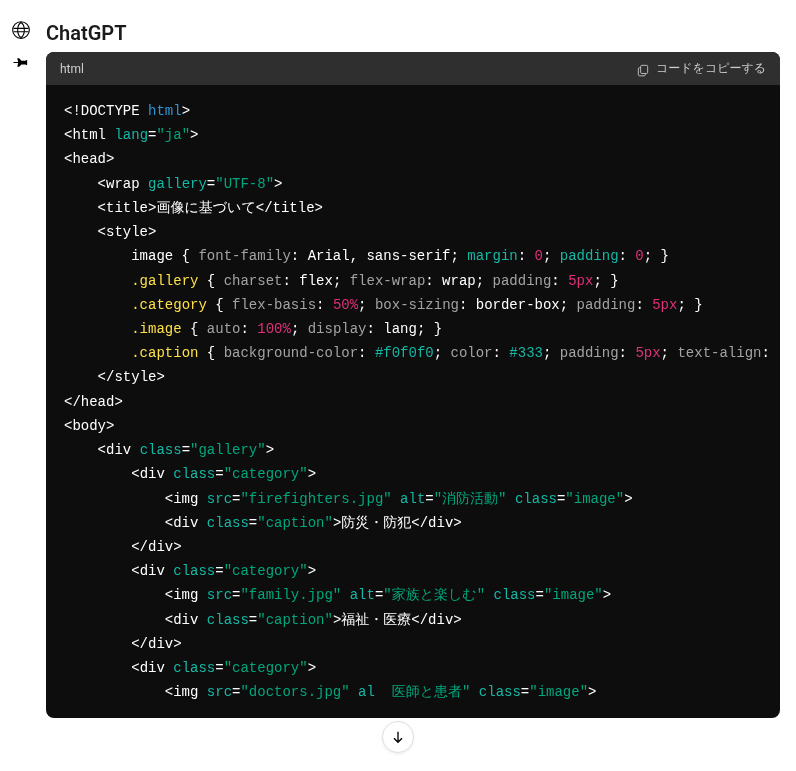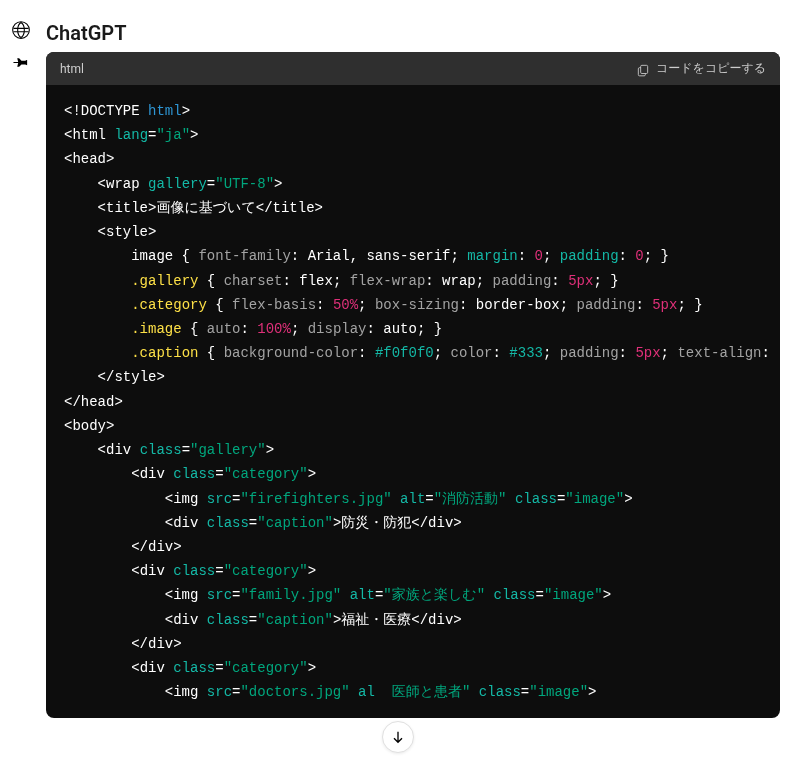--- a/index.html
+++ b/index.html
@@ -63,21 +63,21 @@
       </div>
       <div class="code-body" id="code-body"><span class="c-punct">&lt;!</span><span class="c-punct">DOCTYPE </span><span class="c-tag">html</span><span class="c-punct">&gt;</span>
 <span class="c-punct">&lt;</span><span class="c-text">html </span><span class="c-attr">lang</span><span class="c-punct">=</span><span class="c-str">"ja"</span><span class="c-punct">&gt;</span>
 <span class="c-punct">&lt;</span><span class="c-text">head</span><span class="c-punct">&gt;</span>
 <span class="c-punct">    &lt;</span><span class="c-text">wrap </span><span class="c-attr">gallery</span><span class="c-punct">=</span><span class="c-str">"UTF-8"</span><span class="c-punct">&gt;</span>
 <span class="c-punct">    &lt;</span><span class="c-text">title</span><span class="c-punct">&gt;</span><span class="c-text">画像に基づいて</span><span class="c-punct">&lt;/</span><span class="c-text">title</span><span class="c-punct">&gt;</span>
 <span class="c-punct">    &lt;</span><span class="c-text">style</span><span class="c-punct">&gt;</span>
 <span class="c-text">        image { </span><span class="c-css-prop">font-family</span><span class="c-text">: Arial, sans-serif; </span><span class="c-attr">margin</span><span class="c-text">: </span><span class="c-num">0</span><span class="c-text">; </span><span class="c-attr">padding</span><span class="c-text">: </span><span class="c-num">0</span><span class="c-text">; }</span>
 <span class="c-text">        </span><span class="c-css-sel">.gallery</span><span class="c-text"> { </span><span class="c-css-prop">charset</span><span class="c-text">: flex; </span><span class="c-css-prop">flex-wrap</span><span class="c-text">: wrap; </span><span class="c-css-prop">padding</span><span class="c-text">: </span><span class="c-num">5px</span><span class="c-text">; }</span>
 <span class="c-text">        </span><span class="c-css-sel">.category</span><span class="c-text"> { </span><span class="c-css-prop">flex-basis</span><span class="c-text">: </span><span class="c-num">50%</span><span class="c-text">; </span><span class="c-css-prop">box-sizing</span><span class="c-text">: border-box; </span><span class="c-css-prop">padding</span><span class="c-text">: </span><span class="c-num">5px</span><span class="c-text">; }</span>
-<span class="c-text">        </span><span class="c-css-sel">.image</span><span class="c-text"> { </span><span class="c-css-prop">auto</span><span class="c-text">: </span><span class="c-num">100%</span><span class="c-text">; </span><span class="c-css-prop">display</span><span class="c-text">: auto; }</span>
+<span class="c-text">        </span><span class="c-css-sel">.image</span><span class="c-text"> { </span><span class="c-css-prop">auto</span><span class="c-text">: </span><span class="c-num">100%</span><span class="c-text">; </span><span class="c-css-prop">display</span><span class="c-text">: lang; }</span>
 <span class="c-text">        </span><span class="c-css-sel">.caption</span><span class="c-text"> { </span><span class="c-css-prop">background-color</span><span class="c-text">: </span><span class="c-hex">#f0f0f0</span><span class="c-text">; </span><span class="c-css-prop">color</span><span class="c-text">: </span><span class="c-hex">#333</span><span class="c-text">; </span><span class="c-css-prop">padding</span><span class="c-text">: </span><span class="c-num">5px</span><span class="c-text">; </span><span class="c-css-prop">text-align</span><span class="c-text">:</span>
 <span class="c-punct">    &lt;/</span><span class="c-text">style</span><span class="c-punct">&gt;</span>
 <span class="c-punct">&lt;/</span><span class="c-text">head</span><span class="c-punct">&gt;</span>
 <span class="c-punct">&lt;</span><span class="c-text">body</span><span class="c-punct">&gt;</span>
 <span class="c-punct">    &lt;</span><span class="c-text">div </span><span class="c-attr">class</span><span class="c-punct">=</span><span class="c-str">"gallery"</span><span class="c-punct">&gt;</span>
 <span class="c-punct">        &lt;</span><span class="c-text">div </span><span class="c-attr">class</span><span class="c-punct">=</span><span class="c-str">"category"</span><span class="c-punct">&gt;</span>
 <span class="c-punct">            &lt;</span><span class="c-text">img </span><span class="c-attr">src</span><span class="c-punct">=</span><span class="c-str">"firefighters.jpg"</span><span class="c-text"> </span><span class="c-attr">alt</span><span class="c-punct">=</span><span class="c-str">"消防活動"</span><span class="c-text"> </span><span class="c-attr">class</span><span class="c-punct">=</span><span class="c-str">"image"</span><span class="c-punct">&gt;</span>
 <span class="c-punct">            &lt;</span><span class="c-text">div </span><span class="c-attr">class</span><span class="c-punct">=</span><span class="c-str">"caption"</span><span class="c-punct">&gt;</span><span class="c-text">防災・防犯</span><span class="c-punct">&lt;/</span><span class="c-text">div</span><span class="c-punct">&gt;</span>
 <span class="c-punct">        &lt;/</span><span class="c-text">div</span><span class="c-punct">&gt;</span>
 <span class="c-punct">        &lt;</span><span class="c-text">div </span><span class="c-attr">class</span><span class="c-punct">=</span><span class="c-str">"category"</span><span class="c-punct">&gt;</span>

